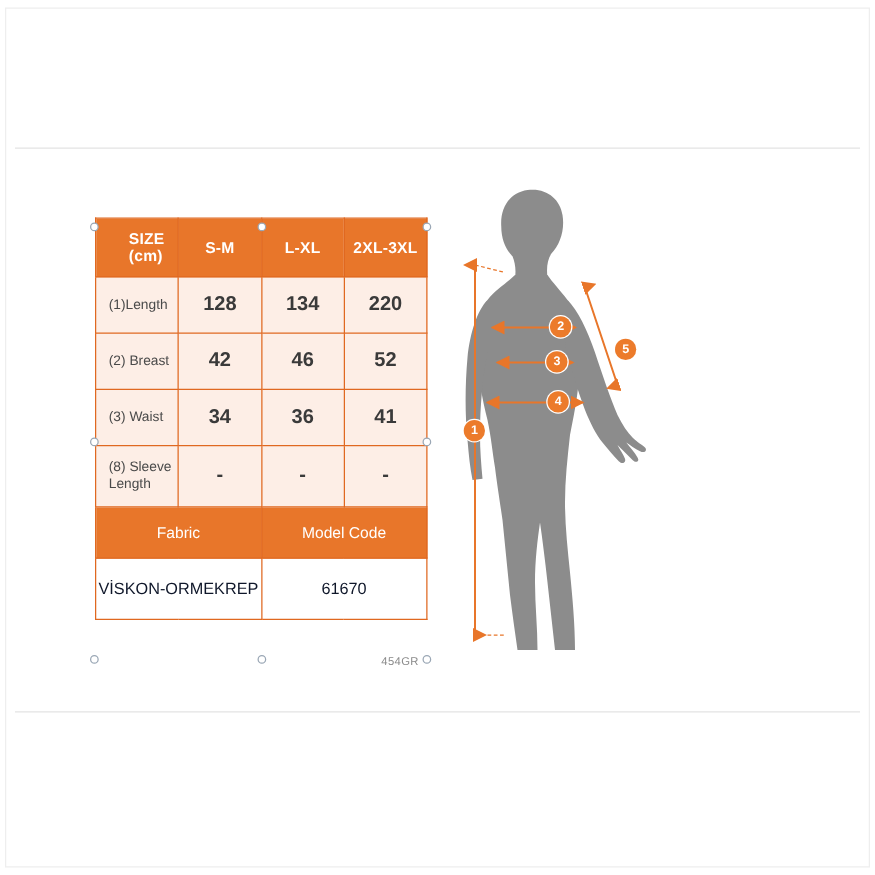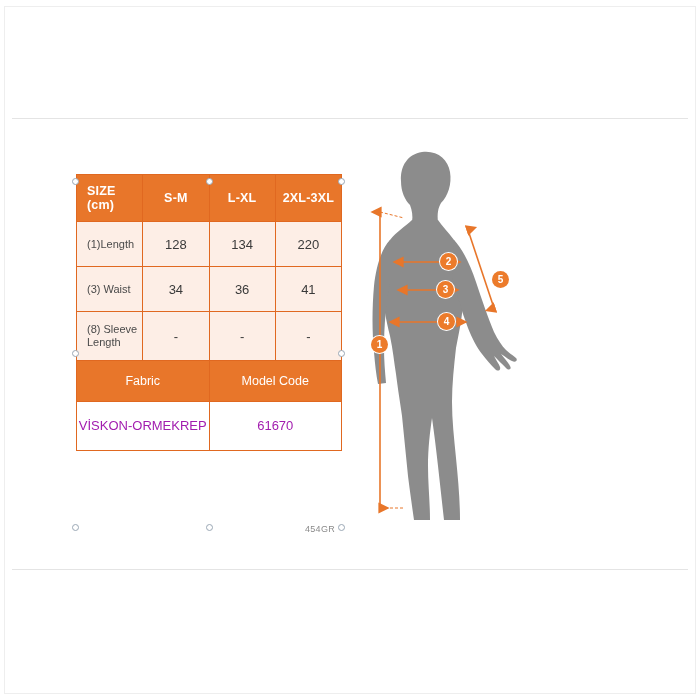--- a/index.html
+++ b/index.html
@@ -54,52 +54,53 @@
   table.size-table {
     border-collapse: collapse;
     width: 266px;
     table-layout: fixed;
   }
 
   table.size-table td {
     border: 1px solid #e06820;
     text-align: center;
     vertical-align: middle;
-    color: #a21caf;
+    color: #0f172a;
     background: #fdeee6;
   }
 
   
   .hdr td {
     background: #e8762a !important;
     color: #ffffff !important;
     font-weight: bold;
     font-size: 12.5px;
     height: 44px;
     letter-spacing: .2px;
   }
   .hdr td.lbl {
     text-align: left;
-    padding-left: 10px;
+    padding-left: 26px;
     line-height: 1.15;
   }
 
   
   .size-table td.rowlabel {
     text-align: left;
     padding-left: 10px;
     font-size: 11px;
     color: #4a4a4a;
     line-height: 1.15;
     margin-top: 39px;
   }
   .size-table td.val {
-    font-size: 13px;
+    font-size: 16px;
     color: #3a3a3a;
     height: 42px;
+    font-weight: bold;
   }
   .size-table tr.tall td { height: 46px; }
 
   .fabric-hdr td {
     background: #e8762a !important;
     color: #ffffff !important;
     font-weight: normal;
     font-size: 12.5px;
     height: 38px;
   }
@@ -175,20 +176,26 @@
           <td>2XL-3XL</td>
         </tr>
 
         <tr>
           <td class="rowlabel">(1)Length</td>
           <td class="val">128</td>
           <td class="val">134</td>
           <td class="val">220</td>
         </tr>
 
+        <tr>
+          <td class="rowlabel">(2) Breast</td>
+          <td class="val">42</td>
+          <td class="val">46</td>
+          <td class="val">52</td>
+        </tr>
 
         <tr>
           <td class="rowlabel">(3) Waist</td>
           <td class="val">34</td>
           <td class="val">36</td>
           <td class="val">41</td>
         </tr>
 
 
         <tr class="tall">

